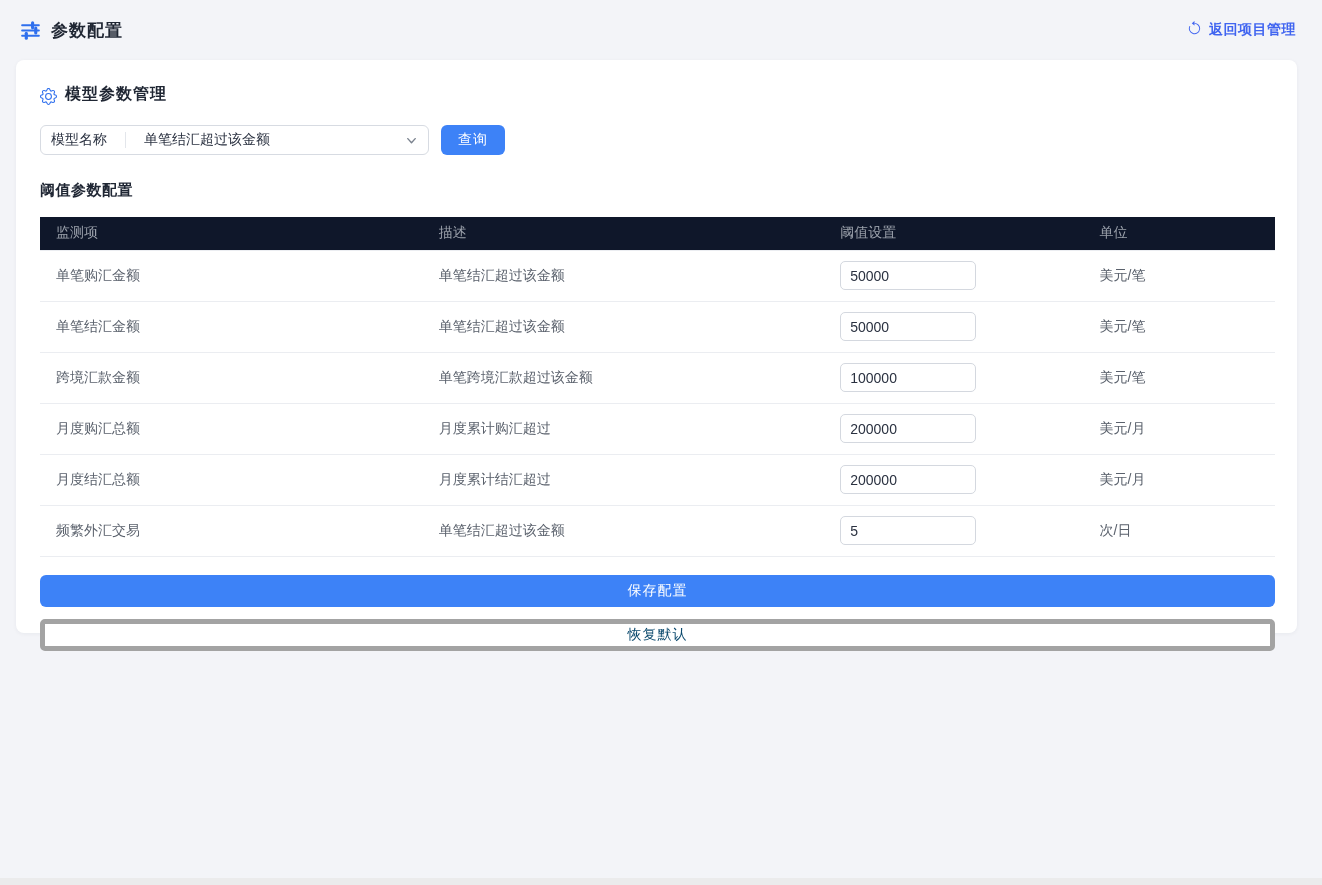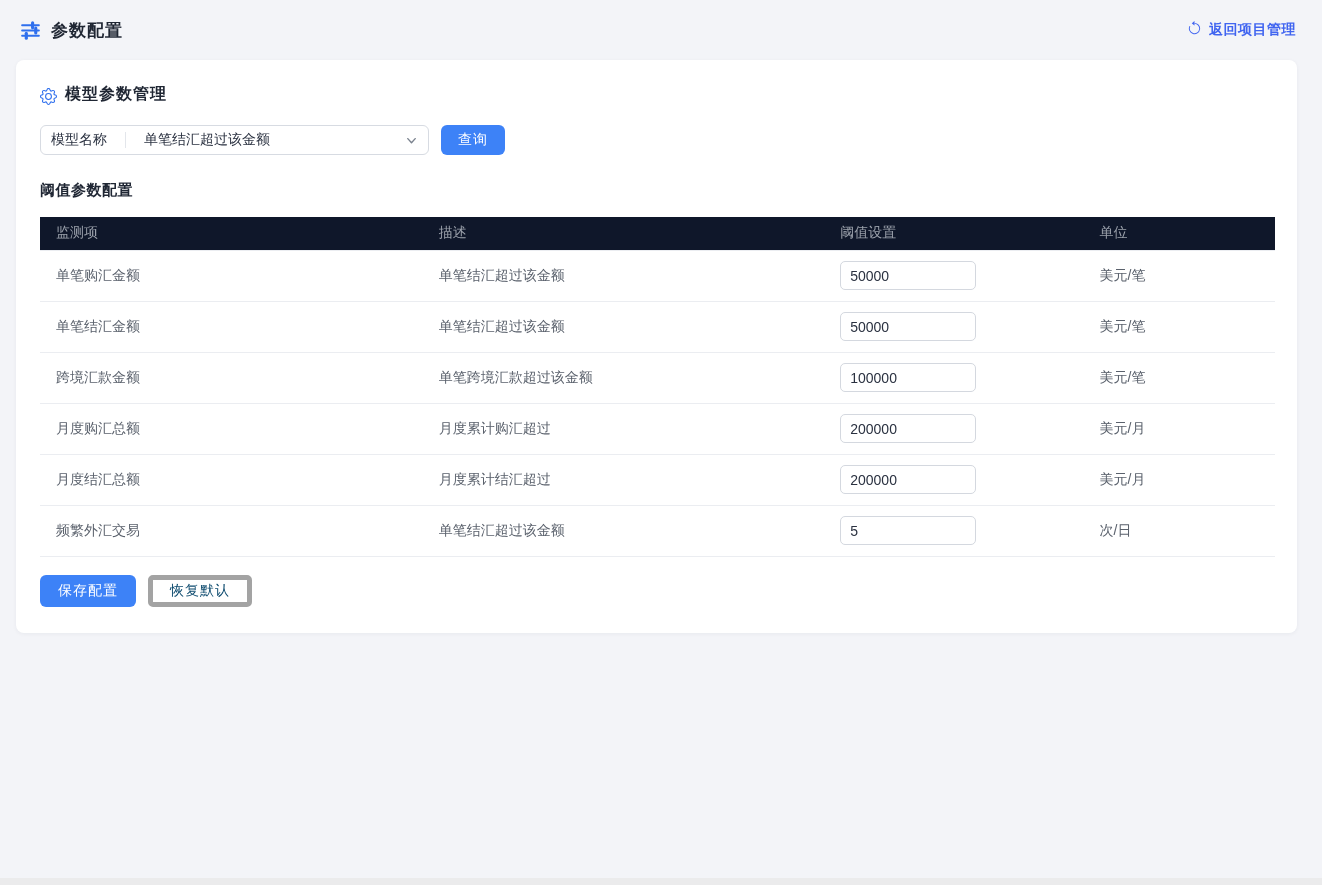--- a/index.html
+++ b/index.html
@@ -152,21 +152,21 @@
     border-radius: 5px;
     padding: 0 9px;
     font-size: 14px;
     color: #2a3140;
     font-family: inherit;
     outline: none;
     background: #fff;
   }
 
   
-  .action-row { margin-top: 18px; display: flex; gap: 12px; }
+  .action-row { margin-top: 18px; display: flex; gap: 12px; flex-direction: column; }
   .btn-save {
     background: var(--accent);
     color: #fff;
     height: 32px;
     padding: 0 18px;
   }
   .btn-default {
     background: #fff;
     border: 5px solid #a3a3a3;
     color: #0c4a6e;

